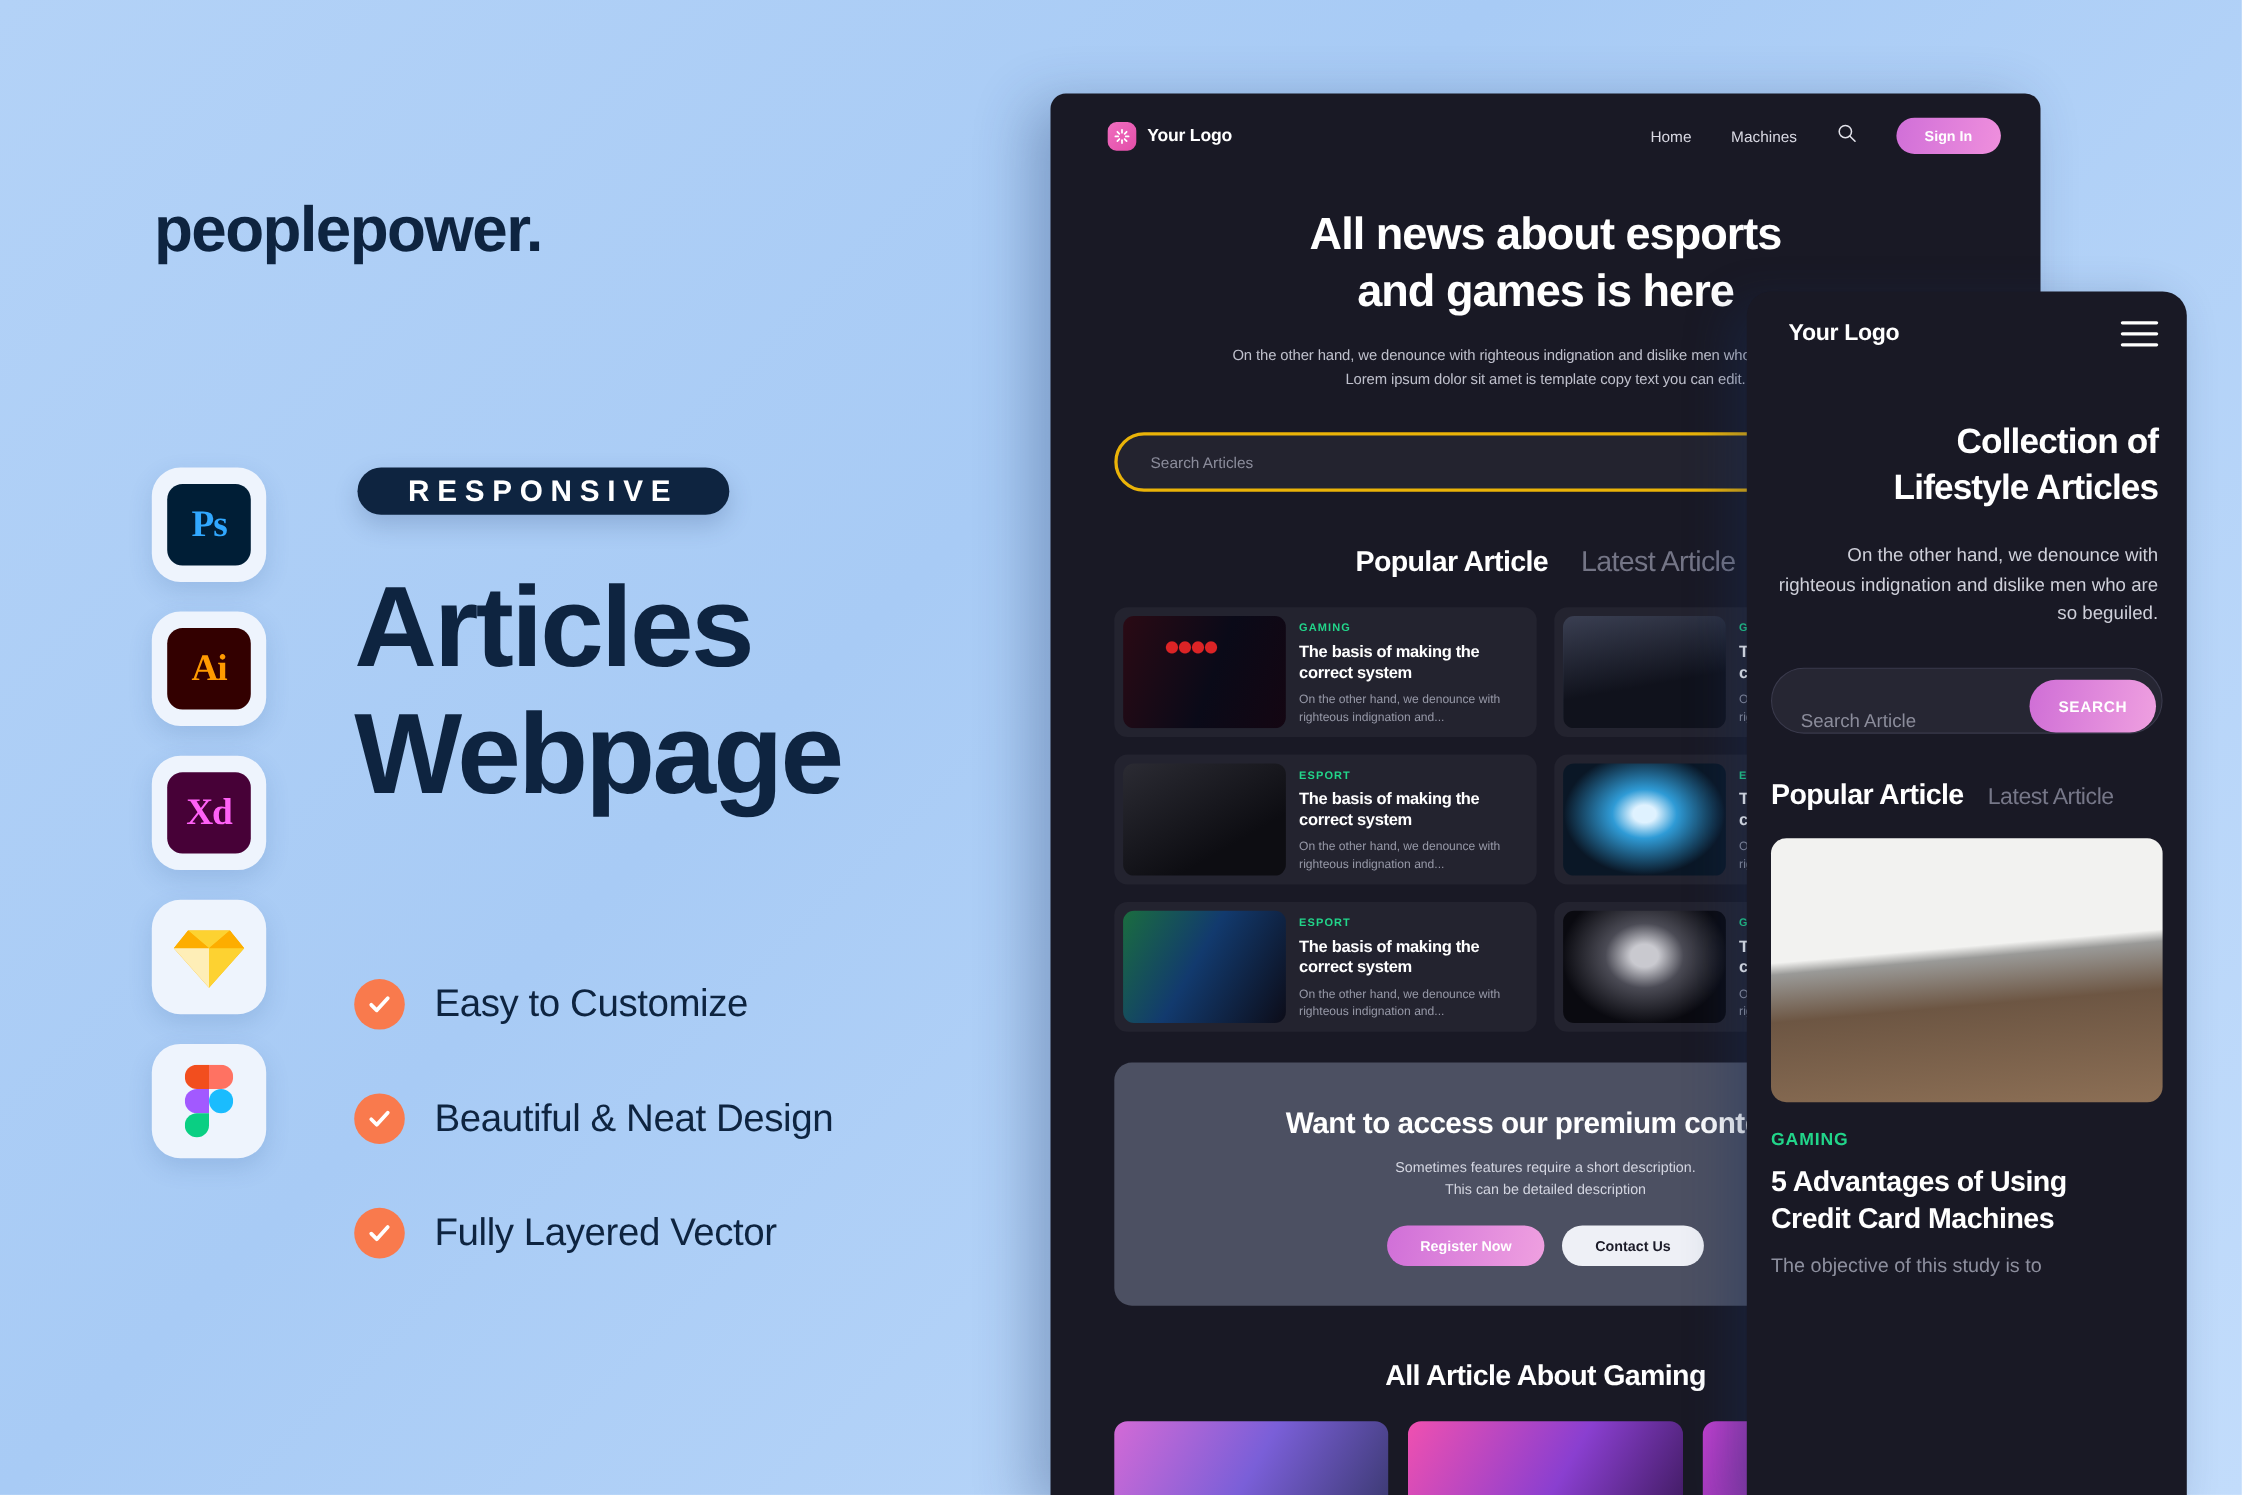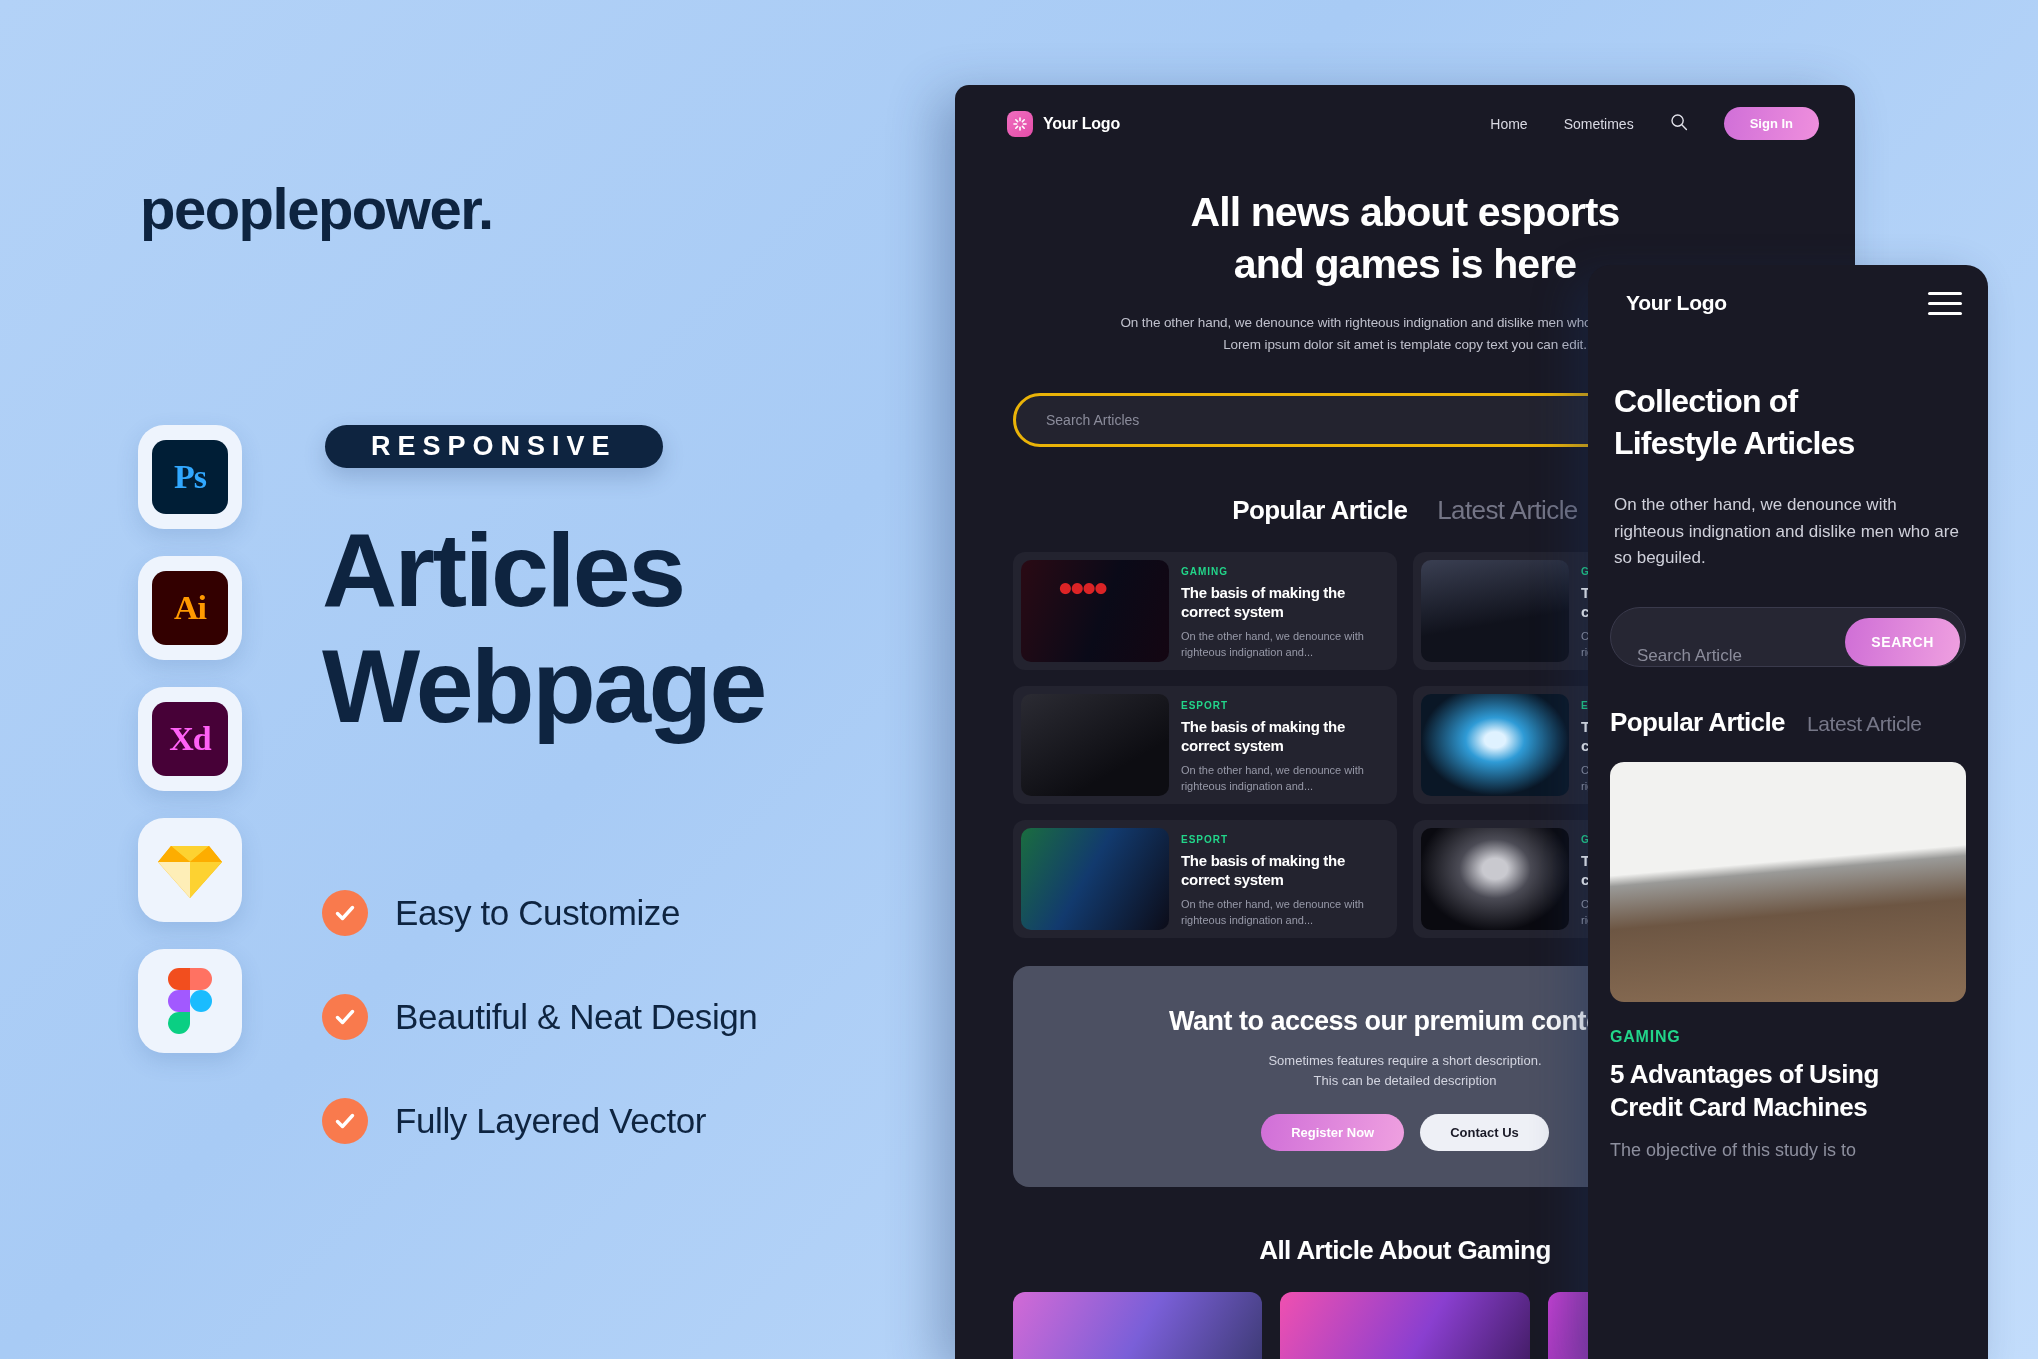--- a/index.html
+++ b/index.html
@@ -161,21 +161,21 @@
     width: 400px; height: 1094px;
     background: #191925;
     border-radius: 22px 22px 0 0;
     box-shadow: -16px 12px 42px rgba(25,50,95,0.32);
     overflow: hidden; color: #fff;
   }
   .m-nav { display: flex; align-items: center; padding: 26px 26px 0 26px; }
   .m-logo-text { font-size: 21px; font-weight: 600; margin-left: 12px; letter-spacing: -0.3px; }
   .burger { margin-left: auto; width: 34px; display: flex; flex-direction: column; gap: 7px; }
   .burger i { display: block; height: 3px; background: #fff; border-radius: 2px; }
-  .m-hero { text-align: left; padding: 66px 26px 0; }
+  .m-hero { text-align: right; padding: 66px 26px 0; }
   .m-hero h1 { font-size: 32px; font-weight: 700; line-height: 1.3; letter-spacing: -0.8px; }
   .m-hero p { font-size: 17px; color: #cfd0da; margin-top: 28px; line-height: 1.55; }
   .m-search {
     margin: 36px 22px 0; height: 60px;
     background: #262633; border: 1px solid #3a3a4c;
     border-radius: 34px; display: flex; align-items: flex-end; padding-left: 26px;
   }
   .m-search .ph { font-size: 17px; color: #8b8c9b; }
   .m-search-btn {
     margin-left: auto; margin-right: 5px;
@@ -296,21 +296,21 @@
               <line x1="10.4" y1="10.4" x2="12.2" y2="12.2"></line>
             <line x1="12.2" y1="3.8" x2="10.4" y2="5.6"></line>
               <line x1="5.6" y1="10.4" x2="3.8" y2="12.2"></line>
           </g>
         </svg>
       </span>
       <span class="logo-text">Your Logo</span>
     </div>
     <div class="d-nav-right">
       <span class="nav-link">Home</span>
-      <span class="nav-link">Sometimes</span>
+      <span class="nav-link">Machines</span>
       <span>
         <svg width="18" height="18" viewBox="0 0 18 18" aria-hidden="true">
           <circle cx="7.6" cy="7.6" r="5.6" stroke="#e2e2ea" stroke-width="1.4" fill="none"></circle>
           <line x1="11.8" y1="11.8" x2="16.4" y2="16.4" stroke="#e2e2ea" stroke-width="1.4" stroke-linecap="round"></line>
         </svg>
       </span>
       <span class="signin-btn">Sign In</span>
     </div>
   </div>
 

